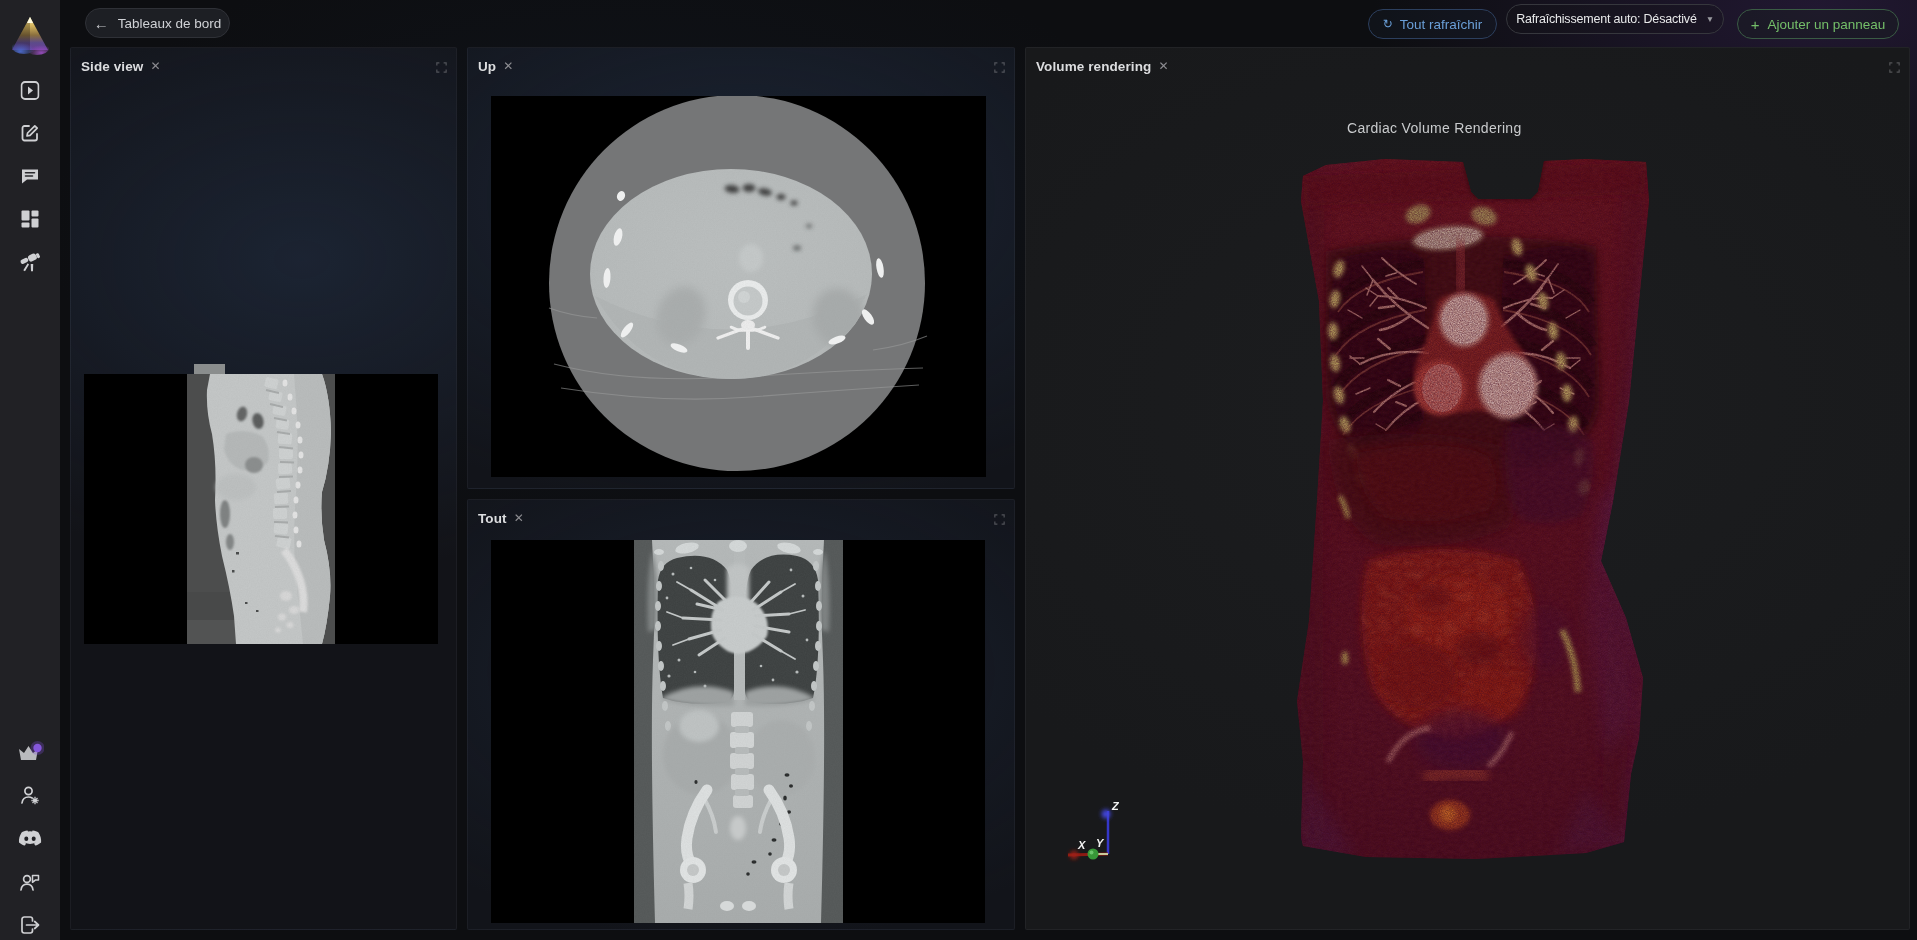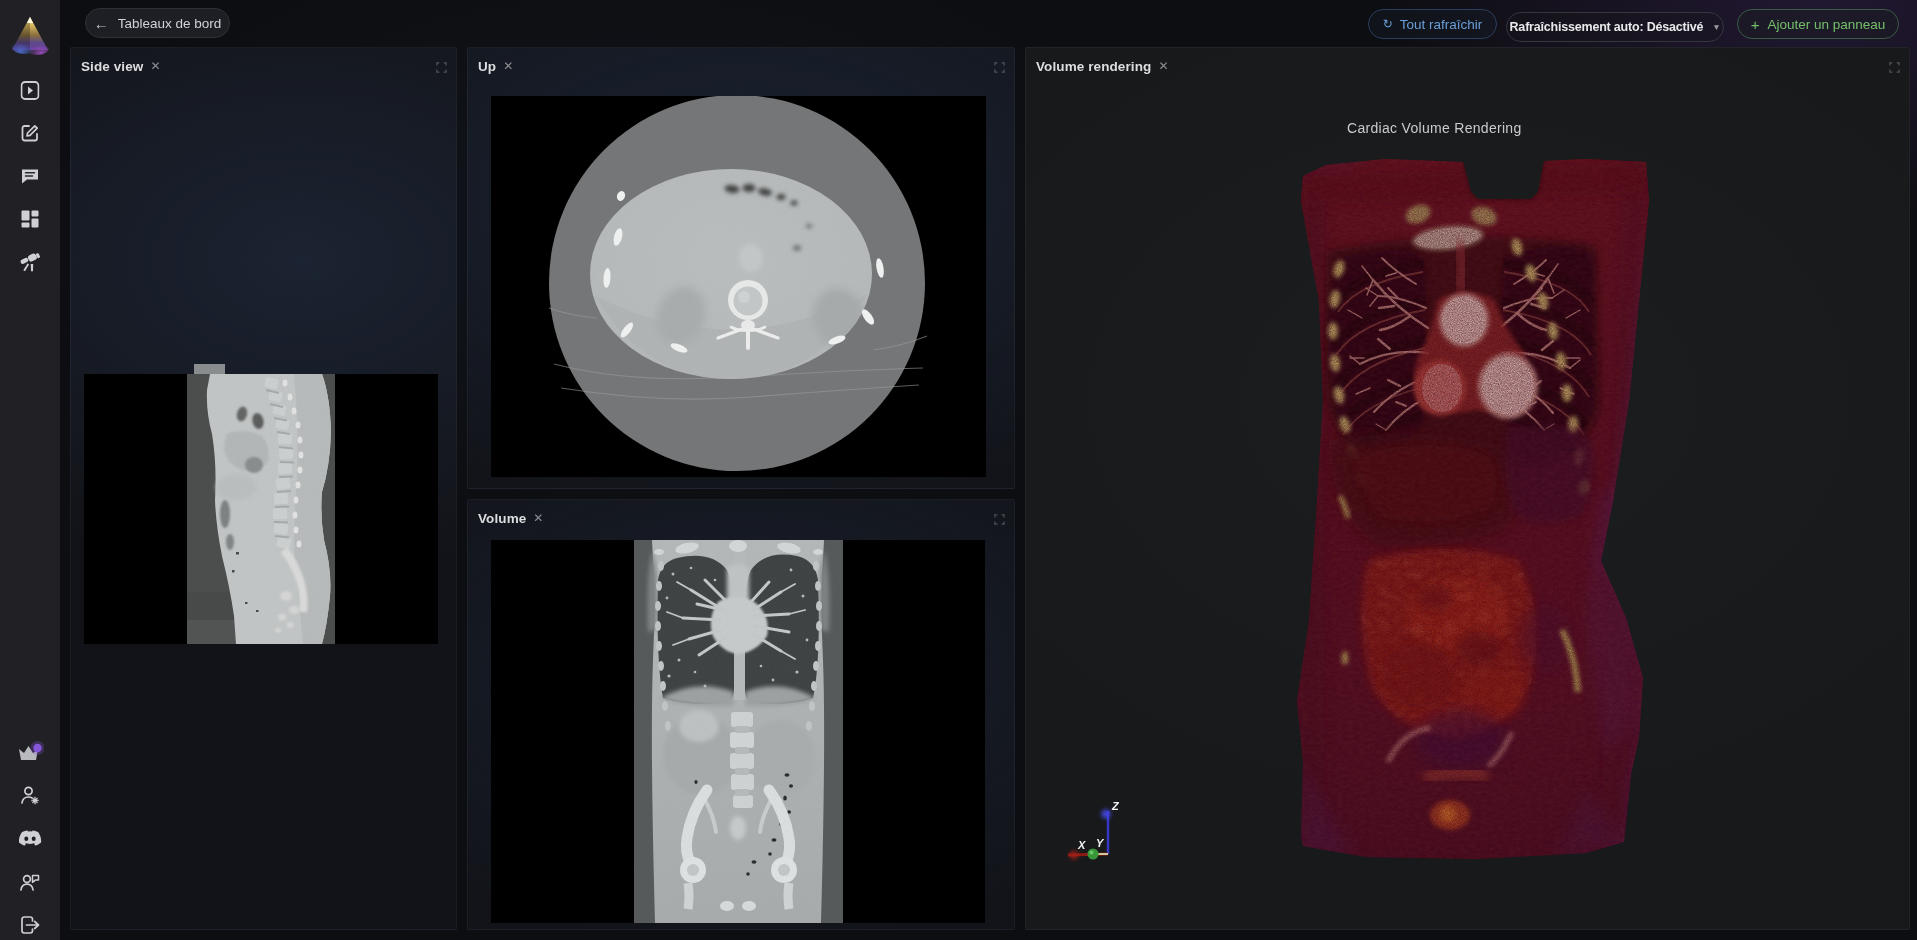--- a/index.html
+++ b/index.html
@@ -130,21 +130,21 @@
       <path d="M7 10h12M15.2 6.5L19 10l-3.8 3.5" fill="none" stroke="#cfd0d3" stroke-width="1.7" stroke-linecap="round" stroke-linejoin="round"></path>
     </svg>
   </div>
 
   <div class="btn" id="b-back" style="left:85px; top:8px; width:145px; background:#1d1f24; border-color:#2f3137;">
     <span style="font-size:15px; margin-right:9px; color:#c6c8cc;">←</span>Tableaux de bord
   </div>
   <div class="btn" id="b-refresh" style="left:1368px; top:9px; width:129px; border-color:#2c3f5e; color:#6a9fd8; background:rgba(22,32,48,0.3);">
     <span style="font-size:12px; margin-right:7px;">↻</span>Tout rafraîchir
   </div>
-  <div class="btn" id="b-auto" style="left:1506px; top:12px; width:218px; border-color:#36373d; color:#e8e9ea; font-weight:700; background:rgba(24,24,28,0.3); font-size:12.5px; letter-spacing:-0.2px;">
+  <div class="btn" id="b-auto" style="left:1506px; top:4px; width:218px; border-color:#36373d; color:#e8e9ea; font-weight:400; background:rgba(24,24,28,0.3); font-size:12.5px; letter-spacing:-0.2px;">
     Rafraîchissement auto: Désactivé
     <span style="margin-left:9px; font-size:8.5px; color:#9a9ba0;">▼</span>
   </div>
   <div class="btn" id="b-add" style="left:1737px; top:9px; width:162px; border-color:#3a5b44; color:#74bf69; background:rgba(24,34,26,0.3);">
     <span style="font-size:15px; margin-right:8px; font-weight:400;">+</span>Ajouter un panneau
   </div>
 
   <div class="panel" id="p-side">
     <div class="phead">
         <span class="ptitle">Side view</span>
@@ -158,21 +158,21 @@
     <div class="phead">
         <span class="ptitle">Up</span>
         <span class="pclose">✕</span>
       <svg class="pexpand" viewBox="0 0 13 13">
           <path d="M1 4V1h3M9 1h3v3M12 9v3H9M4 12H1V9" fill="none" stroke="#9a9a9f" stroke-width="1.4"></path>
         </svg>
     </div>
   </div>
   <div class="panel" id="p-front">
     <div class="phead">
-        <span class="ptitle">Volume</span>
+        <span class="ptitle">Tout</span>
         <span class="pclose">✕</span>
       <svg class="pexpand" viewBox="0 0 13 13">
           <path d="M1 4V1h3M9 1h3v3M12 9v3H9M4 12H1V9" fill="none" stroke="#9a9a9f" stroke-width="1.4"></path>
         </svg>
     </div>
   </div>
   <div class="panel" id="p-vol">
     <div class="phead">
         <span class="ptitle">Volume rendering</span>
         <span class="pclose">✕</span>

